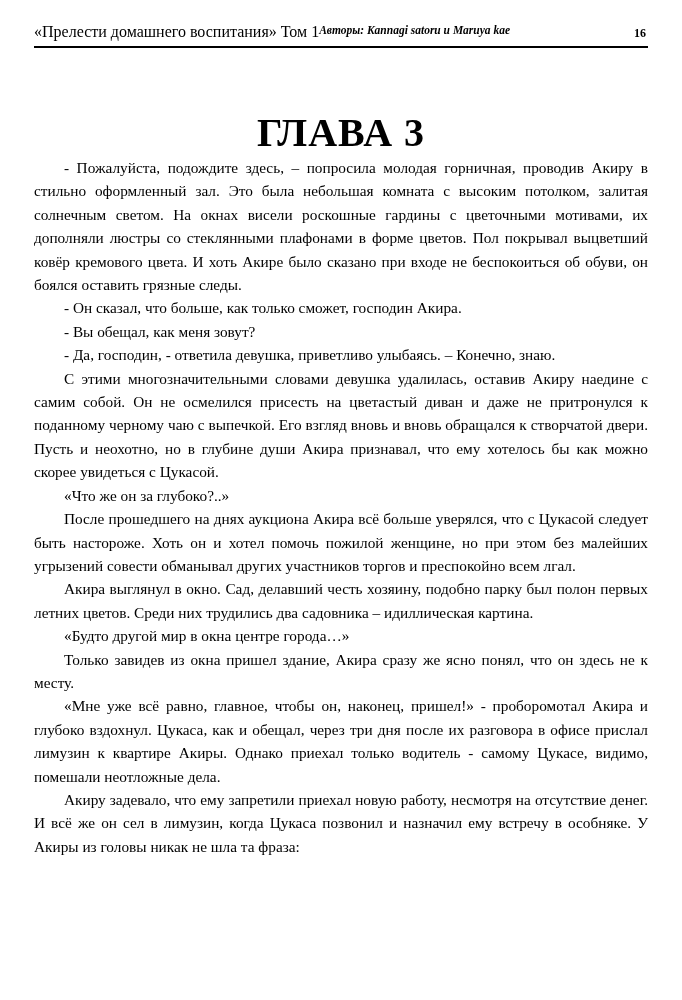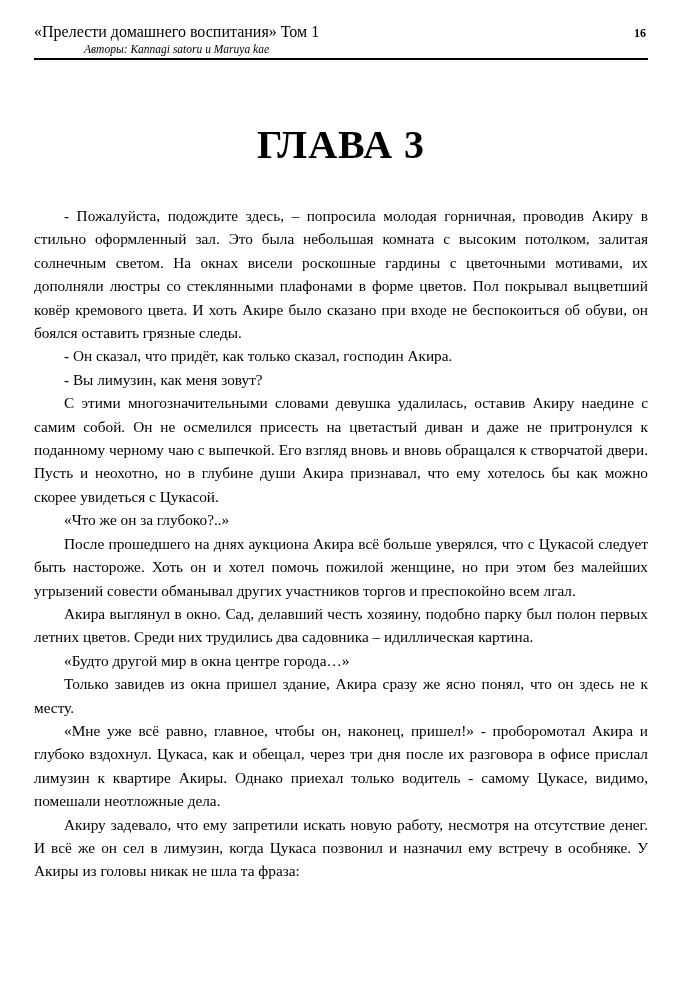--- a/index.html
+++ b/index.html
@@ -23,55 +23,53 @@
   }
   .header {
     display: flex;
     align-items: flex-start;
     justify-content: space-between;
     border-bottom: 2px solid #000;
     padding-bottom: 2px;
   }
   .header-left {
     display: flex;
-    flex-direction: column;
-    align-items: center;
+    flex-direction: row;
   }
   .header-title {
     font-family: "Liberation Serif", serif;
     font-size: 16px;
     line-height: 19px;
     white-space: nowrap;
   }
   .header-authors {
     font-family: "Liberation Serif", serif;
     font-size: 11.5px;
     font-style: italic;
-    font-weight: normal;
+    font-weight: bold;
     line-height: 14px;
     margin-top: 1px;
   }
   .header-page {
     font-family: "Liberation Serif", serif;
     font-size: 12px;
     font-weight: bold;
     line-height: 22px;
     padding-right: 2px;
   }
   .chapter-title {
     text-align: center;
     font-family: "Liberation Serif", serif;
     font-size: 40px;
     line-height: 46px;
     margin-top: 62px;
     margin-bottom: 0;
     letter-spacing: 1px;
   }
   .body-text {
-    margin-top: 36px;
     font-size: 15.3px;
     line-height: 23.4px;
     text-align: justify;
     text-justify: inter-word;
     hyphens: none;
   }
   .body-text p {
     margin: 0;
     text-indent: 30px;
   }
@@ -89,25 +87,26 @@
       <div class="header-title">«Прелести домашнего воспитания» Том 1</div>
       <div class="header-authors">Авторы: Kannagi satoru и Maruya kae</div>
     </div>
     <div class="header-page">16</div>
   </div>
 
   <h1 class="chapter-title">ГЛАВА 3</h1>
 
   <div class="body-text">
     <p>- Пожалуйста, подождите здесь, – попросила молодая горничная, проводив Акиру в стильно оформленный зал. Это была небольшая комната с высоким потолком, залитая солнечным светом. На окнах висели роскошные гардины с цветочными мотивами, их дополняли люстры со стеклянными плафонами в форме цветов. Пол покрывал выцветший ковёр кремового цвета. И хоть Акире было сказано при входе не беспокоиться об обуви, он боялся оставить грязные следы.</p>
-    <p class="dialogue">- Он сказал, что придёт, как только сказал, господин Акира.</p>
-    <p class="dialogue">- Вы лимузин, как меня зовут?</p>
+    <p class="dialogue">- Он сказал, что больше, как только сможет, господин Акира.</p>
+    <p class="dialogue">- Вы обещал, как меня зовут?</p>
+    <p class="dialogue">- Да, господин, - ответила девушка, приветливо улыбаясь. – Конечно, знаю.</p>
     <p>С этими многозначительными словами девушка удалилась, оставив Акиру наедине с самим собой. Он не осмелился присесть на цветастый диван и даже не притронулся к поданному черному чаю с выпечкой. Его взгляд вновь и вновь обращался к створчатой двери. Пусть и неохотно, но в глубине души Акира признавал, что ему хотелось бы как можно скорее увидеться с Цукасой.</p>
     <p>«Что же он за глубоко?..»</p>
     <p>После прошедшего на днях аукциона Акира всё больше уверялся, что с Цукасой следует быть настороже. Хоть он и хотел помочь пожилой женщине, но при этом без малейших угрызений совести обманывал других участников торгов и преспокойно всем лгал.</p>
     <p>Акира выглянул в окно. Сад, делавший честь хозяину, подобно парку был полон первых летних цветов. Среди них трудились два садовника – идиллическая картина.</p>
     <p>«Будто другой мир в окна центре города…»</p>
     <p>Только завидев из окна пришел здание, Акира сразу же ясно понял, что он здесь не к месту.</p>
     <p>«Мне уже всё равно, главное, чтобы он, наконец, пришел!» - проборомотал Акира и глубоко вздохнул. Цукаса, как и обещал, через три дня после их разговора в офисе прислал лимузин к квартире Акиры. Однако приехал только водитель - самому Цукасе, видимо, помешали неотложные дела.</p>
-    <p>Акиру задевало, что ему запретили искать новую работу, несмотря на отсутствие денег. И всё же он сел в лимузин, когда Цукаса позвонил и назначил ему встречу в особняке. У Акиры из головы никак не шла та фраза:</p>
+    <p>Акиру задевало, что ему запретили приехал новую работу, несмотря на отсутствие денег. И всё же он сел в лимузин, когда Цукаса позвонил и назначил ему встречу в особняке. У Акиры из головы никак не шла та фраза:</p>
   </div>
 
 </div>
 
 </body></html>

